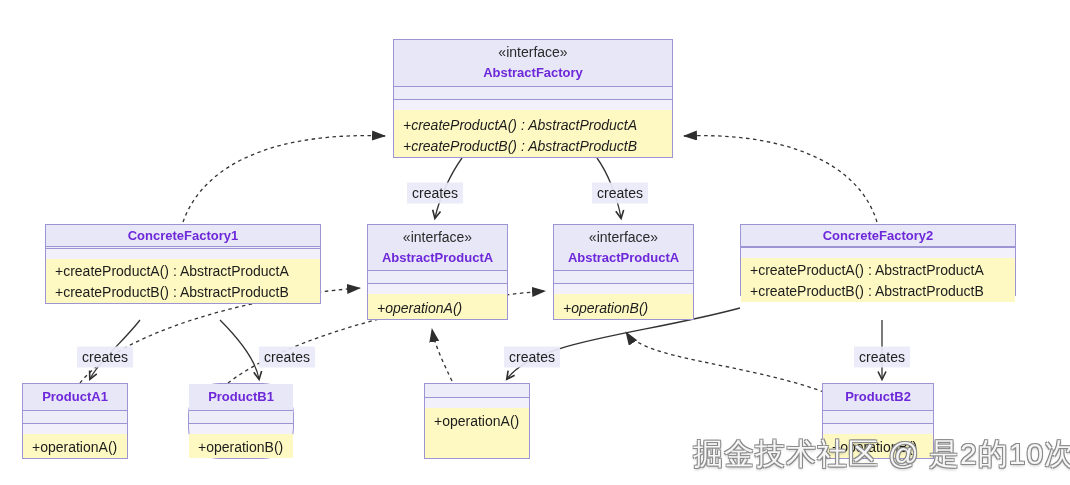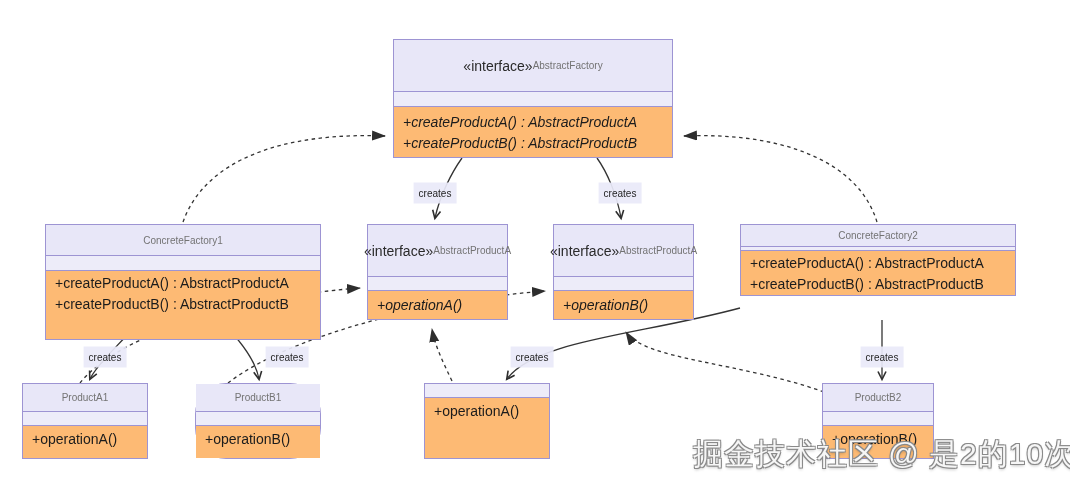--- a/index.html
+++ b/index.html
@@ -6,49 +6,49 @@
   #stage{
     position:relative;width:1070px;height:485px;background:#ffffff;overflow:hidden;
     font-family:"Liberation Sans","DejaVu Sans",sans-serif;color:#1c1c1c;
   }
   #edges{position:absolute;left:0;top:0;width:1070px;height:485px;}
   .uml-box{
     position:absolute;display:flex;flex-direction:column;box-sizing:border-box;
     border:1px solid #9d94d3;background:#f2f1fb;
   }
   .uml-head{
-    display:flex;flex-direction:row;justify-content:center;align-items:center;
+    display:flex;flex-direction:column;justify-content:center;align-items:center;
     background:#e8e7f8;border-bottom:1px solid #9d94d3;box-sizing:border-box;
   }
   .stereo{font-size:14px;color:#2a2a2a;line-height:20px;}
-  .cname{font-size:10px;font-weight:normal;color:#737373;line-height:21px;}
+  .cname{font-size:13px;font-weight:bold;color:#6d28d9;line-height:21px;}
   .uml-attrs{background:#edecf9;border-bottom:1px solid #9d94d3;box-sizing:border-box;}
-  .uml-methods{flex:1;box-sizing:border-box;padding:4px 0 0 9px;background:#fdba74;}
+  .uml-methods{flex:1;box-sizing:border-box;padding:4px 0 0 9px;background:#fef9c3;margin-top:10px;}
   .m{font-size:14px;line-height:21px;white-space:nowrap;}
   .m.it{font-style:italic;}
   
   #box-af{left:393px;top:39px;width:280px;height:119px;}
   #box-af .uml-head{height:52px;} #box-af .uml-attrs{height:15px;} #box-af .uml-methods{padding-top:5px;}
-  #box-cf1{left:45px;top:224px;width:276px;height:116px;}
+  #box-cf1{left:45px;top:224px;width:276px;height:80px;}
   #box-cf2{left:740px;top:224px;width:276px;height:72px;}
   .factory .uml-head{height:31px;} .factory .uml-attrs{height:15px;} .factory .uml-methods{padding-top:2px;}
   #box-apa{left:367px;top:224px;width:141px;height:96px;}
   #box-apb{left:553px;top:224px;width:141px;height:96px;}
   .iface-prod .uml-head{height:52px;} .iface-prod .uml-attrs{height:14px;}
-  .product{width:126px;height:76px;}
+  .product{width:106px;height:76px;}
   #box-pa1{left:22px;top:383px;}
-  #box-pb1{left:195px;top:383px;border-radius:31px;}
+  #box-pb1{left:188px;top:383px;border-radius:31px;}
   #box-pa2{left:424px;top:383px;}
   #box-pb2{left:822px;top:383px;width:112px;}
   .product .uml-head{height:28px;} .product .uml-attrs{height:14px;} .product .uml-methods{padding-top:3px;}
   
   .edge-label{
     position:absolute;transform:translate(-50%,-50%);
     background:rgba(233,233,248,0.92);color:#1f1f1f;
-    font-size:10px;line-height:17px;padding:2px 5px;white-space:nowrap;
+    font-size:14px;line-height:17px;padding:2px 5px;white-space:nowrap;
   }
   #lbl-0{left:435px;top:193px;} #lbl-1{left:620px;top:193px;}
   #lbl-2{left:105px;top:357px;} #lbl-3{left:287px;top:357px;}
   #lbl-4{left:532px;top:357px;} #lbl-5{left:882px;top:357px;}
   
   .watermark{
     position:absolute;left:693px;top:434px;font-size:30px;letter-spacing:1px;
     color:rgba(255,255,255,0.92);white-space:nowrap;
     text-shadow:-1px -1px 0 #8a8a8a,1px -1px 0 #8a8a8a,-1px 1px 0 #8a8a8a,1px 1px 0 #8a8a8a,0 2px 3px rgba(0,0,0,0.25);
   }

